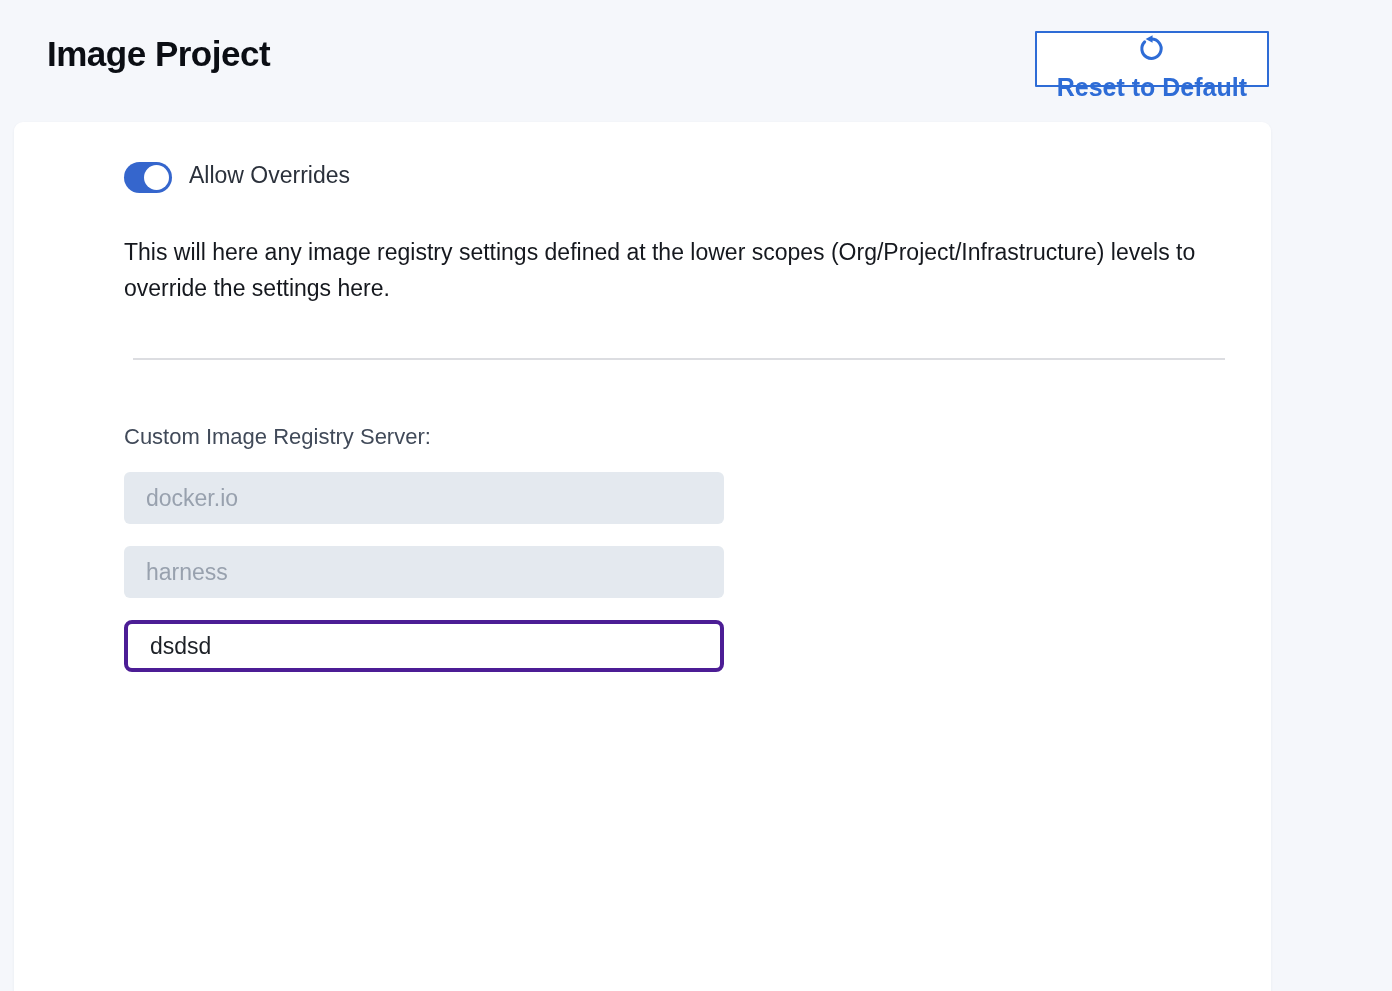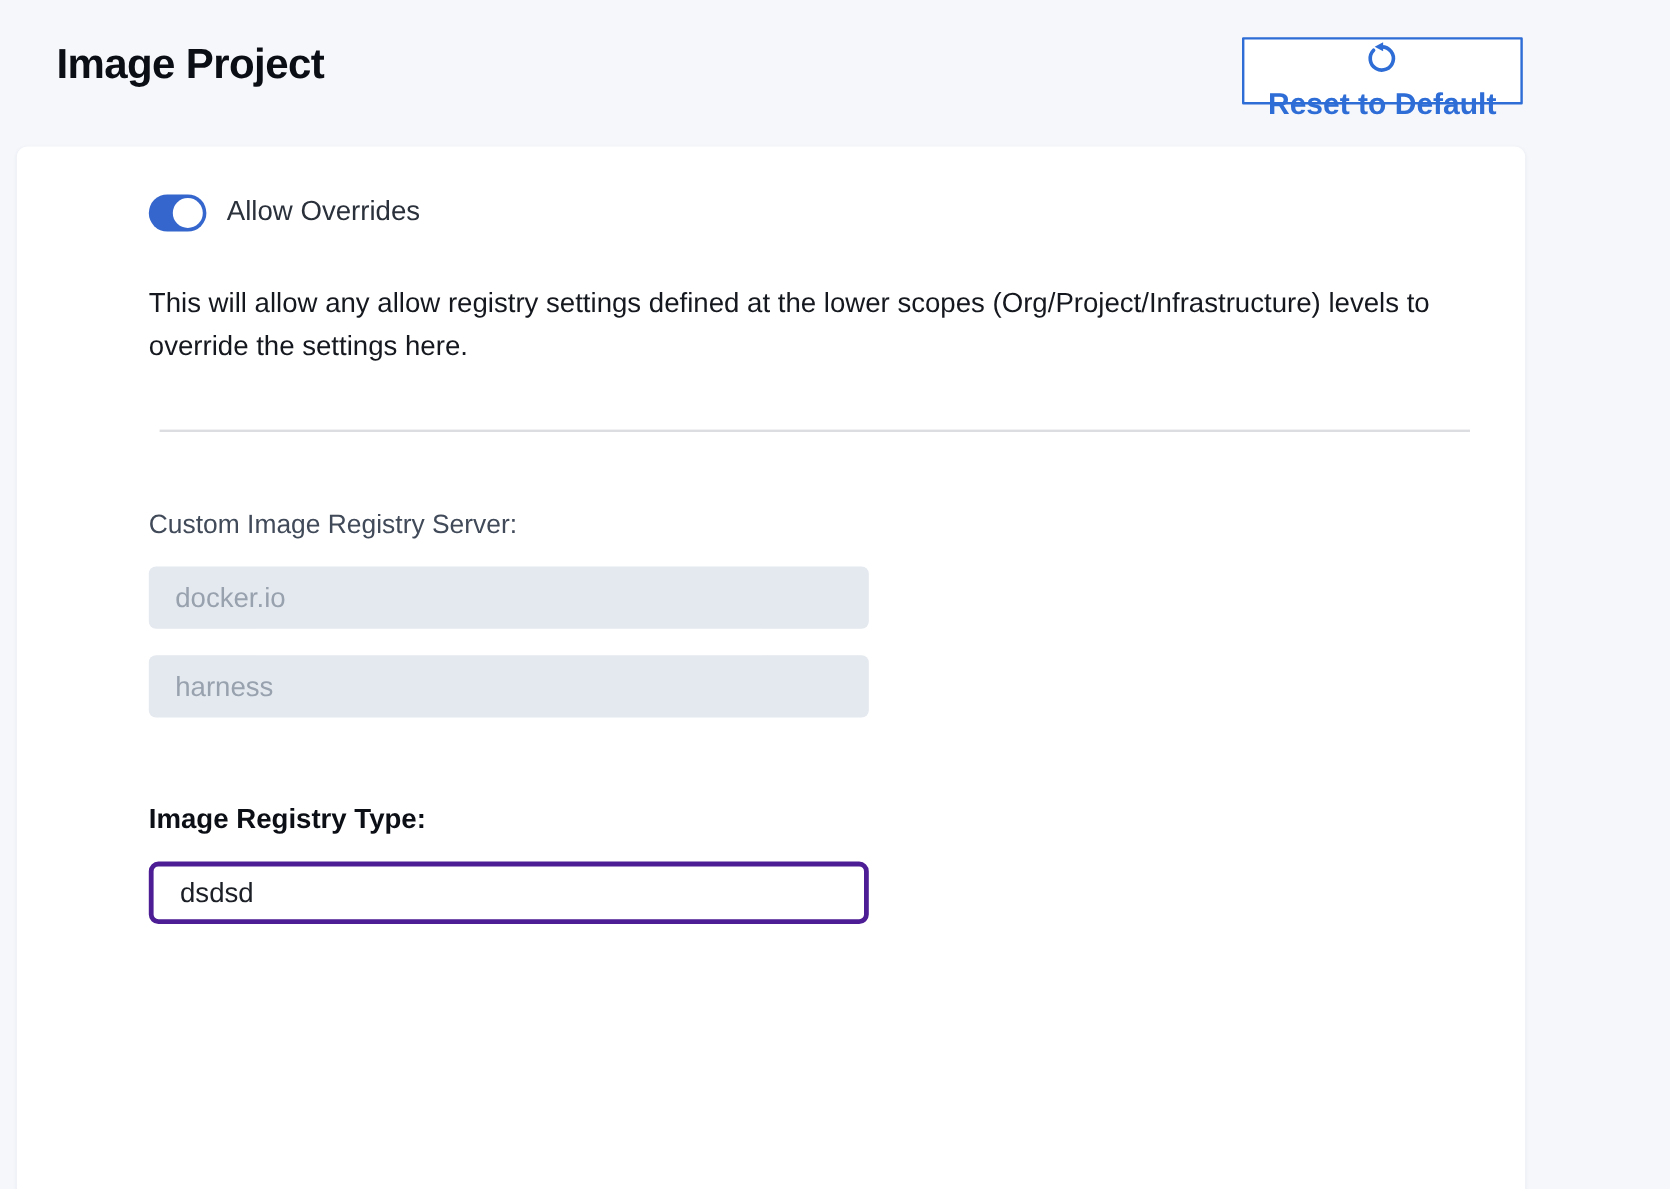--- a/index.html
+++ b/index.html
@@ -201,27 +201,26 @@
 
 <div class="card">
 
   <div class="toggle-row">
     <div class="toggle" role="switch" aria-checked="true">
       <div class="knob"></div>
     </div>
     <span class="toggle-label">Allow Overrides</span>
   </div>
 
-  <p class="description">This will allow any allow registry settings defined at the lower scopes (Org/Project/Infrastructure) levels to override the settings here.</p>
+  <p class="description">This will here any image registry settings defined at the lower scopes (Org/Project/Infrastructure) levels to override the settings here.</p>
 
   <div class="divider"></div>
 
   <div class="field-label first">Custom Image Registry Server:</div>
   <input class="text-input disabled" type="text" disabled="" value="docker.io" style="">
 
   <input class="text-input disabled" type="text" disabled="" value="harness" style="">
 
-  <div class="type-label">Image Registry Type:</div>
 
 
   <input class="text-input enabled" type="text" value="dsdsd" style="">
 
 </div>
 
 </body></html>

